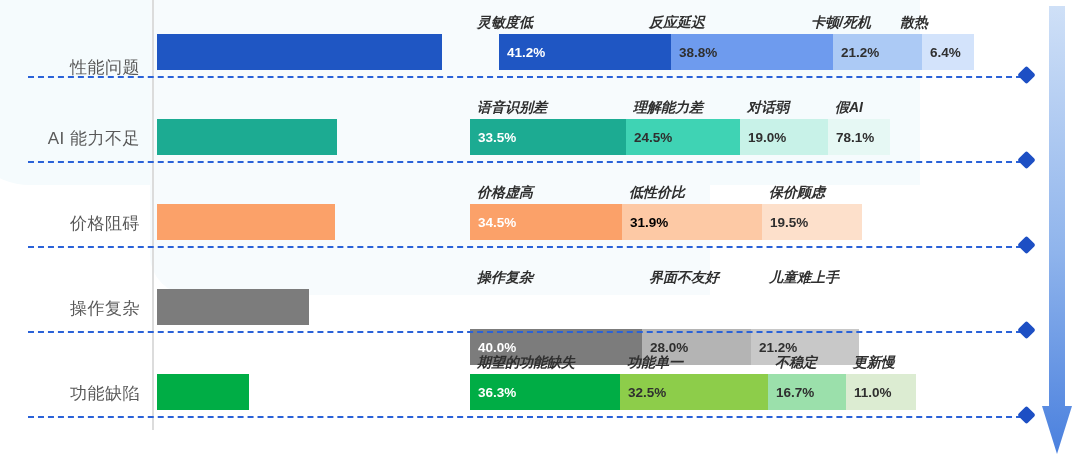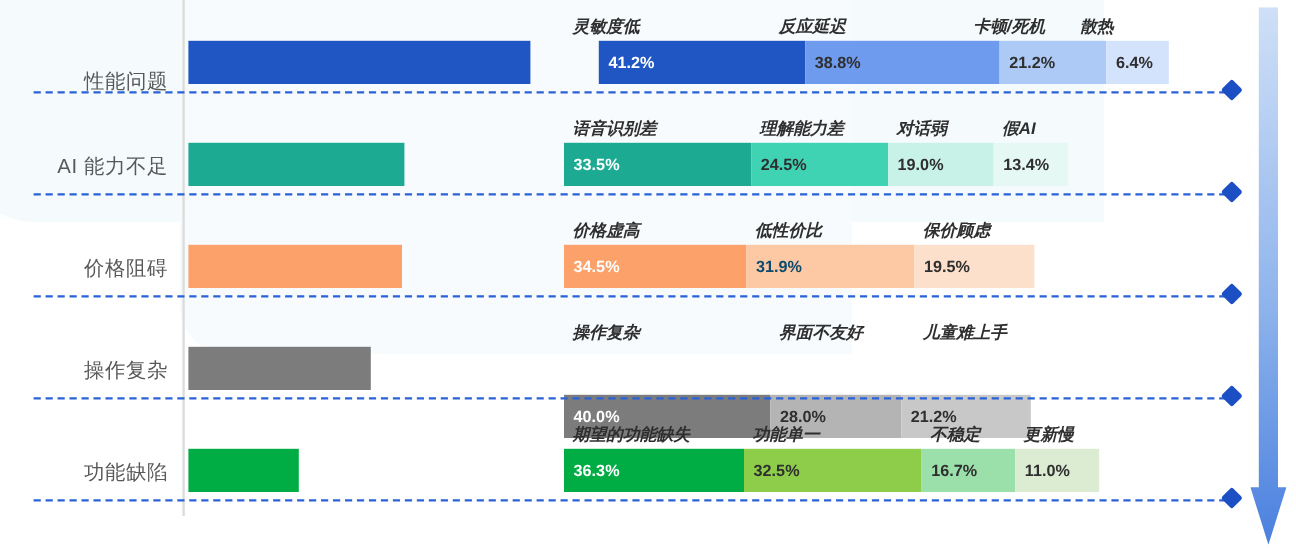--- a/index.html
+++ b/index.html
@@ -209,21 +209,21 @@
           <div class="seg" style="width: 156px; background: rgb(28, 171, 146); padding-left: 20px;">
             <span class="seg-val" style="color: rgb(255, 255, 255);">33.5%</span>
           </div>
           <div class="seg" style="width: 114px; background: rgb(63, 211, 180);">
             <span class="seg-val" style="color: rgb(47, 47, 47);">24.5%</span>
           </div>
           <div class="seg" style="width: 88px; background: rgb(200, 242, 232);">
             <span class="seg-val" style="color: rgb(47, 47, 47);">19.0%</span>
           </div>
           <div class="seg" style="width: 62px; background: rgb(230, 248, 244);">
-            <span class="seg-val" style="color: rgb(47, 47, 47);">13.4%</span>
+            <span class="seg-val" style="color: rgb(47, 47, 47);">78.1%</span>
           </div>
         </div>
       </div>
       <div class="row" style="top: 178px; height: 78px;">
         <div class="cat-label" style="top: 34px;">价格阻碍</div>
         <div class="lbar" style="top: 26px; width: 178px; background: rgb(251, 161, 105);"></div>
         <div class="seg-head-wrap" style="top: 2px;">
           <div class="seg-head" style="width: 152px;">
             <span>价格虚高</span>
           </div>
@@ -232,21 +232,21 @@
           </div>
           <div class="seg-head" style="width: 100px;">
             <span>保价顾虑</span>
           </div>
         </div>
         <div class="sbar" style="top: 26px;">
           <div class="seg" style="width: 152px; background: rgb(251, 161, 105);">
             <span class="seg-val" style="color: rgb(255, 255, 255); text-align: right;">34.5%</span>
           </div>
           <div class="seg" style="width: 140px; background: rgb(253, 201, 165);">
-            <span class="seg-val" style="color: #0c4a6e; text-align: center;">31.9%</span>
+            <span class="seg-val" style="color: #000000; text-align: center;">31.9%</span>
           </div>
           <div class="seg" style="width: 100px; background: rgb(253, 224, 203);">
             <span class="seg-val" style="color: rgb(47, 47, 47);">19.5%</span>
           </div>
         </div>
       </div>
       <div class="row" style="top: 263px; height: 78px;">
         <div class="cat-label" style="top: 34px;">操作复杂</div>
         <div class="lbar" style="top: 26px; width: 152px; background: rgb(124, 124, 124);"></div>
         <div class="seg-head-wrap" style="top: 2px;">

